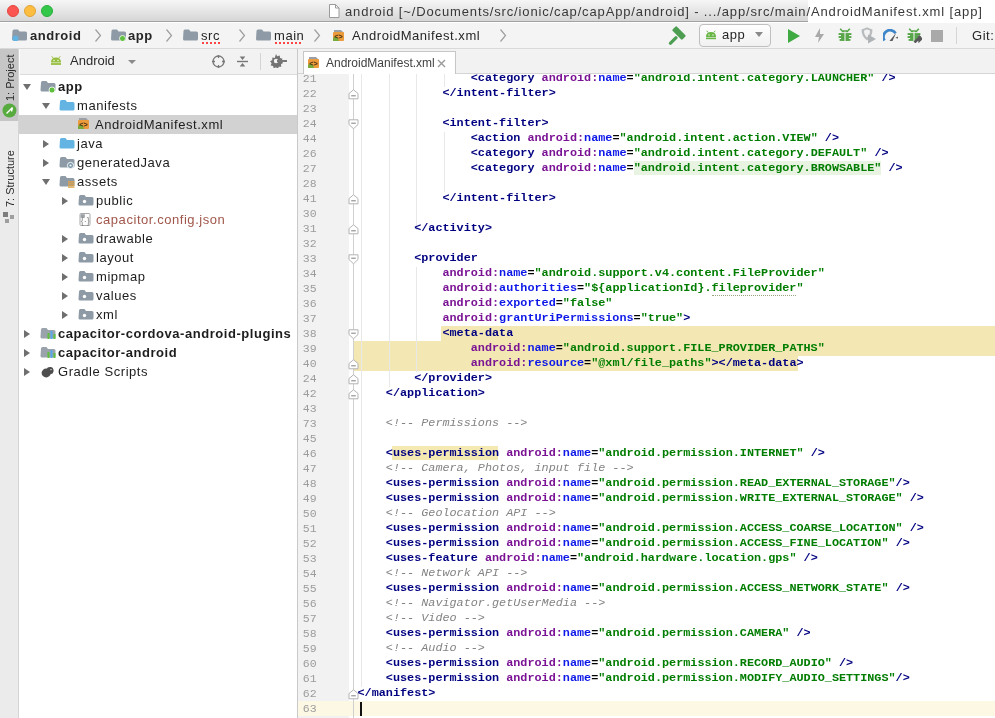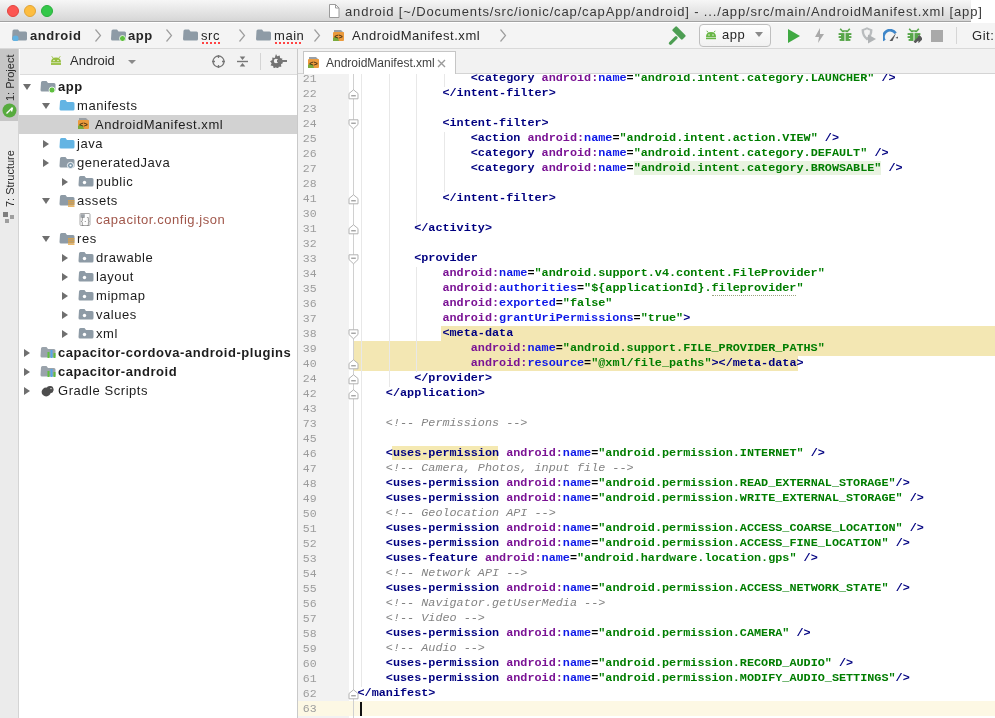--- a/index.html
+++ b/index.html
@@ -1,18 +1,18 @@
 <!DOCTYPE html>
 <html><head><meta charset="utf-8">
 <style>
 *{margin:0;padding:0;box-sizing:border-box}
 html,body{width:995px;height:718px;overflow:hidden;font-family:"Liberation Sans",sans-serif;background:#fff;position:relative}
 .abs{position:absolute}
 
-#tb{left:0;top:0;width:971px;height:22px;background:linear-gradient(#f6f6f6,#d6d6d6);border-bottom:1px solid #a2a2a2}
+#tb{left:0;top:0;width:808px;height:22px;background:linear-gradient(#f6f6f6,#d6d6d6);border-bottom:1px solid #a2a2a2}
 .light{position:absolute;top:5px;width:12px;height:12px;border-radius:50%}
 #tbtxt{position:absolute;left:345px;top:4px;font-size:13px;color:#383838;white-space:nowrap;letter-spacing:0.86px}
 
 #nav{left:0;top:23px;width:995px;height:26px;background:#f4f4f4;border-bottom:1px solid #d9d9d9}
 .bc{position:absolute;top:4.5px;font-size:13px;color:#262626;white-space:nowrap;letter-spacing:0.55px}
 .bcsep{position:absolute;top:6px}
 .squig{position:absolute;height:2px;background-image:linear-gradient(135deg,transparent 40%,#f44 40%,#f44 60%,transparent 60%),linear-gradient(45deg,transparent 40%,#f44 40%,#f44 60%,transparent 60%);background-size:4px 2px}
 
 #stripe{left:0;top:49px;width:19px;height:669px;background:#ebebeb;border-right:1px solid #d4d4d4}
 .vtext{position:absolute;font-size:11px;color:#2b2b2b;white-space:nowrap;transform:rotate(-90deg);transform-origin:0 0}
@@ -236,54 +236,44 @@
 <div class="row">
 <div class="ar arr" style="left:23px"></div>
 <svg class="ic" style="left:39px;top:3px" width="16" height="13" viewBox="0 0 15 13">
         <path d="M0.5 2.5 q0-1.5 1.5-1.5 h4 l1.5 2 h6 q1.5 0 1.5 1.5 v5.5 q0 1.5-1.5 1.5 h-12 q-1.5 0-1.5-1.5 z" fill="#8e9ba6"></path>
         <circle cx="11" cy="9.5" r="3.1" fill="#7b97ab" stroke="#fff" stroke-width="0.9"></circle>
         <circle cx="11" cy="9.5" r="1.1" fill="#fff"></circle>
       </svg>
 <div class="tx" style="left:57px">generatedJava</div>
 </div>
 <div class="row">
-<div class="ar arr" style="left:42px"></div>
-<svg class="ic" style="left:58px;top:3px" width="16" height="13" viewBox="0 0 15 13">
-        <path d="M0.5 2.5 q0-1.5 1.5-1.5 h4 l1.5 2 h6 q1.5 0 1.5 1.5 v5.5 q0 1.5-1.5 1.5 h-12 q-1.5 0-1.5-1.5 z" fill="#8e9ba6"></path>
-        <circle cx="6" cy="7.5" r="1.7" fill="#fff"></circle>
-      </svg>
-<div class="tx" style="left:76px">public</div>
-</div>
-<div class="row">
 <div class="ar ard" style="left:22px"></div>
 <svg class="ic" style="left:39px;top:3px" width="16" height="13" viewBox="0 0 15 13">
         <path d="M0.5 2.5 q0-1.5 1.5-1.5 h4 l1.5 2 h6 q1.5 0 1.5 1.5 v5.5 q0 1.5-1.5 1.5 h-12 q-1.5 0-1.5-1.5 z" fill="#8e9ba6"></path>
         <g stroke="#e5a23b" stroke-width="1.2">
           <path d="M8.5 6.8 h6.5 M8.5 8.8 h6.5 M8.5 10.8 h6.5 M8.5 12.8 h6.5"></path>
         </g>
       </svg>
 <div class="tx" style="left:57px">assets</div>
+</div>
+<div class="row">
+<div class="ar arr" style="left:42px"></div>
+<svg class="ic" style="left:58px;top:3px" width="16" height="13" viewBox="0 0 15 13">
+        <path d="M0.5 2.5 q0-1.5 1.5-1.5 h4 l1.5 2 h6 q1.5 0 1.5 1.5 v5.5 q0 1.5-1.5 1.5 h-12 q-1.5 0-1.5-1.5 z" fill="#8e9ba6"></path>
+        <circle cx="6" cy="7.5" r="1.7" fill="#fff"></circle>
+      </svg>
+<div class="tx" style="left:76px">public</div>
 </div>
 <div class="row">
 <svg class="ic" style="left:58px;top:3px" width="14" height="13" viewBox="0 0 14 13">
         <rect x="2" y="0.5" width="10" height="12" rx="1" fill="#fdfdfd" stroke="#a9a9a9"></rect>
         <rect x="2.6" y="1.2" width="4.2" height="3.6" fill="#9aa0a6"></rect>
         <text x="7.2" y="10.6" font-size="9" fill="#7e7e7e" text-anchor="middle" font-family="Liberation Sans">{·}</text>
       </svg>
 <div class="tx" style="left:76px;color:#a0564a">capacitor.config.json</div>
-</div>
-<div class="row">
-<div class="ar ard" style="left:22px"></div>
-<svg class="ic" style="left:39px;top:3px" width="16" height="13" viewBox="0 0 15 13">
-        <path d="M0.5 2.5 q0-1.5 1.5-1.5 h4 l1.5 2 h6 q1.5 0 1.5 1.5 v5.5 q0 1.5-1.5 1.5 h-12 q-1.5 0-1.5-1.5 z" fill="#8e9ba6"></path>
-        <g stroke="#e5a23b" stroke-width="1.2">
-          <path d="M8.5 6.8 h6.5 M8.5 8.8 h6.5 M8.5 10.8 h6.5 M8.5 12.8 h6.5"></path>
-        </g>
-      </svg>
-<div class="tx" style="left:57px">res</div>
 </div>
 <div class="row">
 <div class="ar arr" style="left:42px"></div>
 <svg class="ic" style="left:58px;top:3px" width="16" height="13" viewBox="0 0 15 13">
         <path d="M0.5 2.5 q0-1.5 1.5-1.5 h4 l1.5 2 h6 q1.5 0 1.5 1.5 v5.5 q0 1.5-1.5 1.5 h-12 q-1.5 0-1.5-1.5 z" fill="#8e9ba6"></path>
         <circle cx="6" cy="7.5" r="1.7" fill="#fff"></circle>
       </svg>
 <div class="tx" style="left:76px">drawable</div>
 </div>
 <div class="row">
@@ -380,21 +370,21 @@
 <div class="guide" style="left:90.5px;top:0;height:313px"></div>
 <div class="guide" style="left:118.4px;top:0;height:156px"></div>
 <div class="guide" style="left:118.4px;top:193px;height:105px"></div>
 <div class="guide" style="left:146.3px;top:0;height:13px"></div>
 <div class="guide" style="left:146.3px;top:58px;height:60px"></div>
 <div id="foldline"></div>
 <div class="ln" style="top:-3.5px">21</div>
 <div class="ln" style="top:11.5px">22</div>
 <div class="ln" style="top:26.5px">23</div>
 <div class="ln" style="top:41.5px">24</div>
-<div class="ln" style="top:56.5px">25</div>
+<div class="ln" style="top:56.5px">44</div>
 <div class="ln" style="top:71.5px">26</div>
 <div class="ln" style="top:86.5px">27</div>
 <div class="ln" style="top:101.5px">28</div>
 <div class="ln" style="top:116.5px">41</div>
 <div class="ln" style="top:131.5px">30</div>
 <div class="ln" style="top:146.5px">31</div>
 <div class="ln" style="top:161.5px">32</div>
 <div class="ln" style="top:176.5px">33</div>
 <div class="ln" style="top:191.5px">34</div>
 <div class="ln" style="top:206.5px">35</div>

